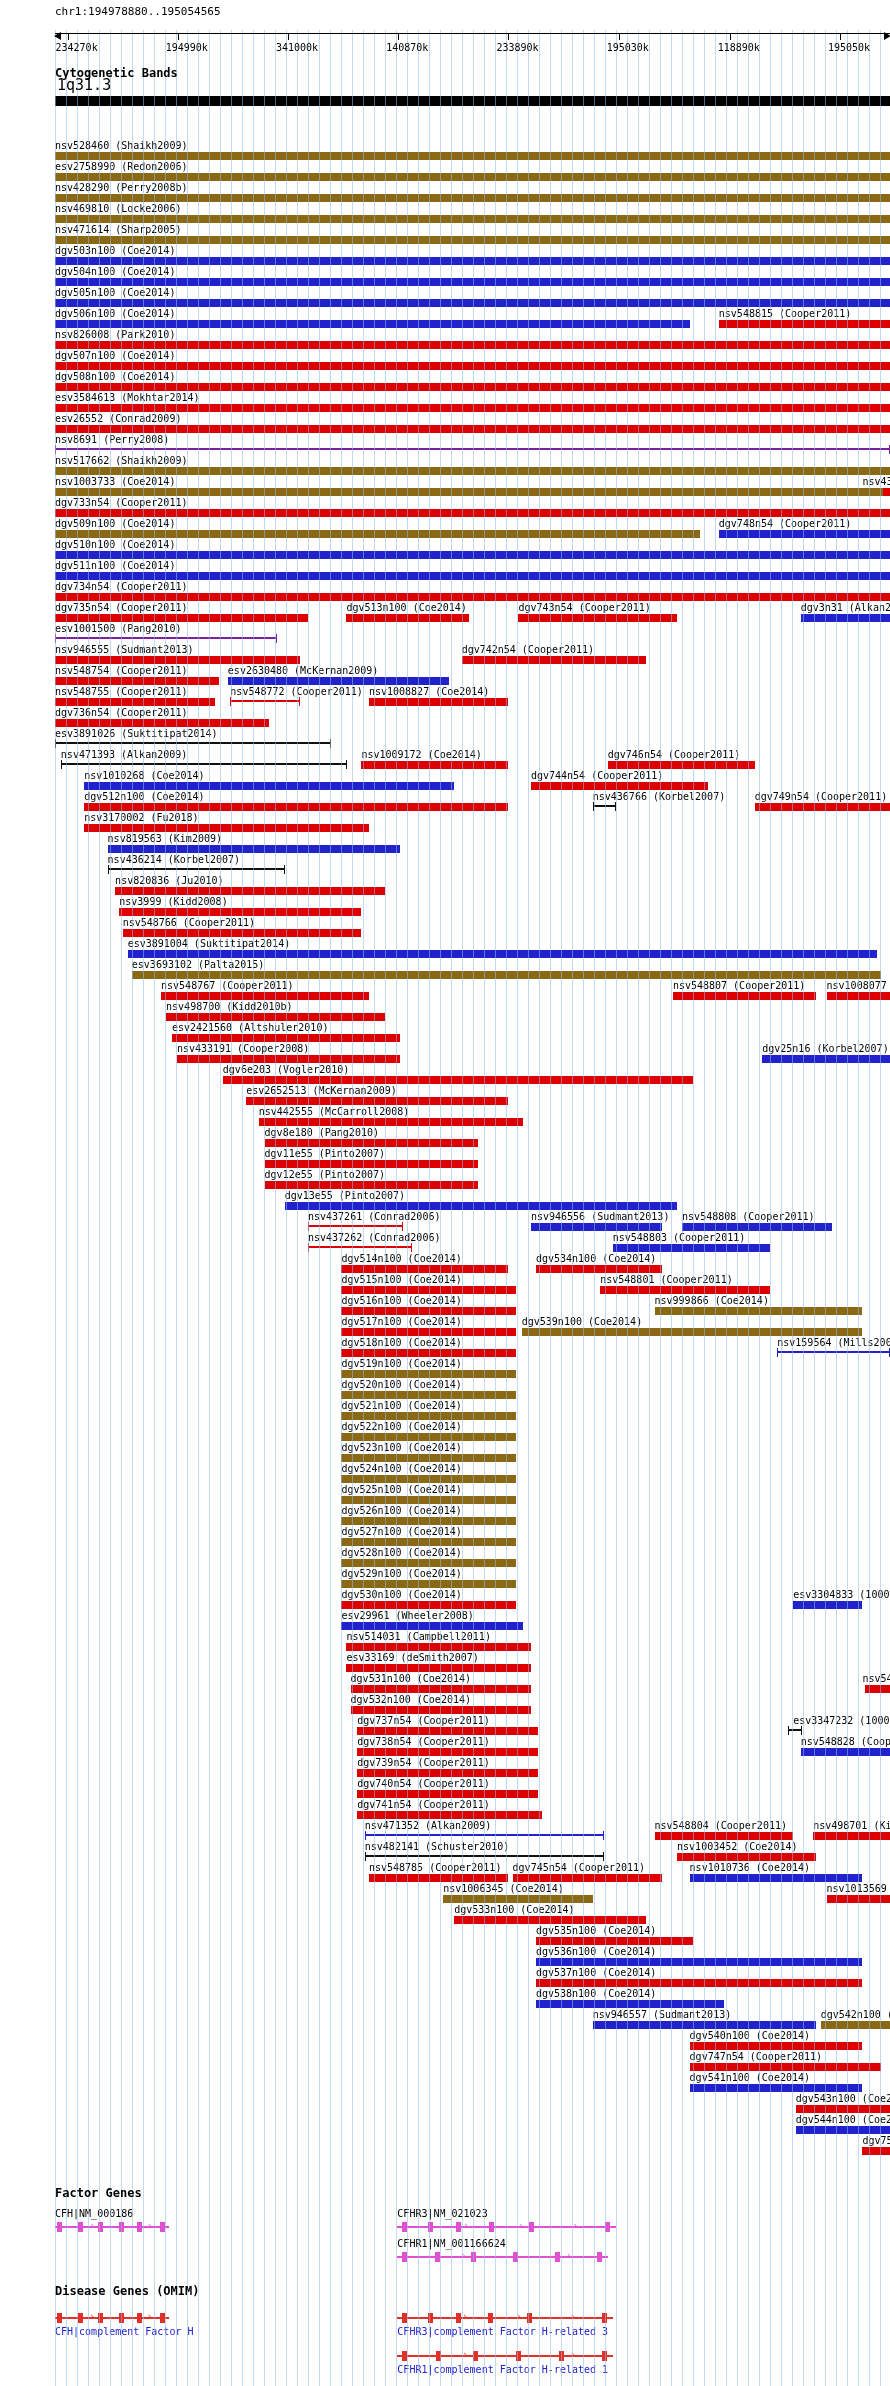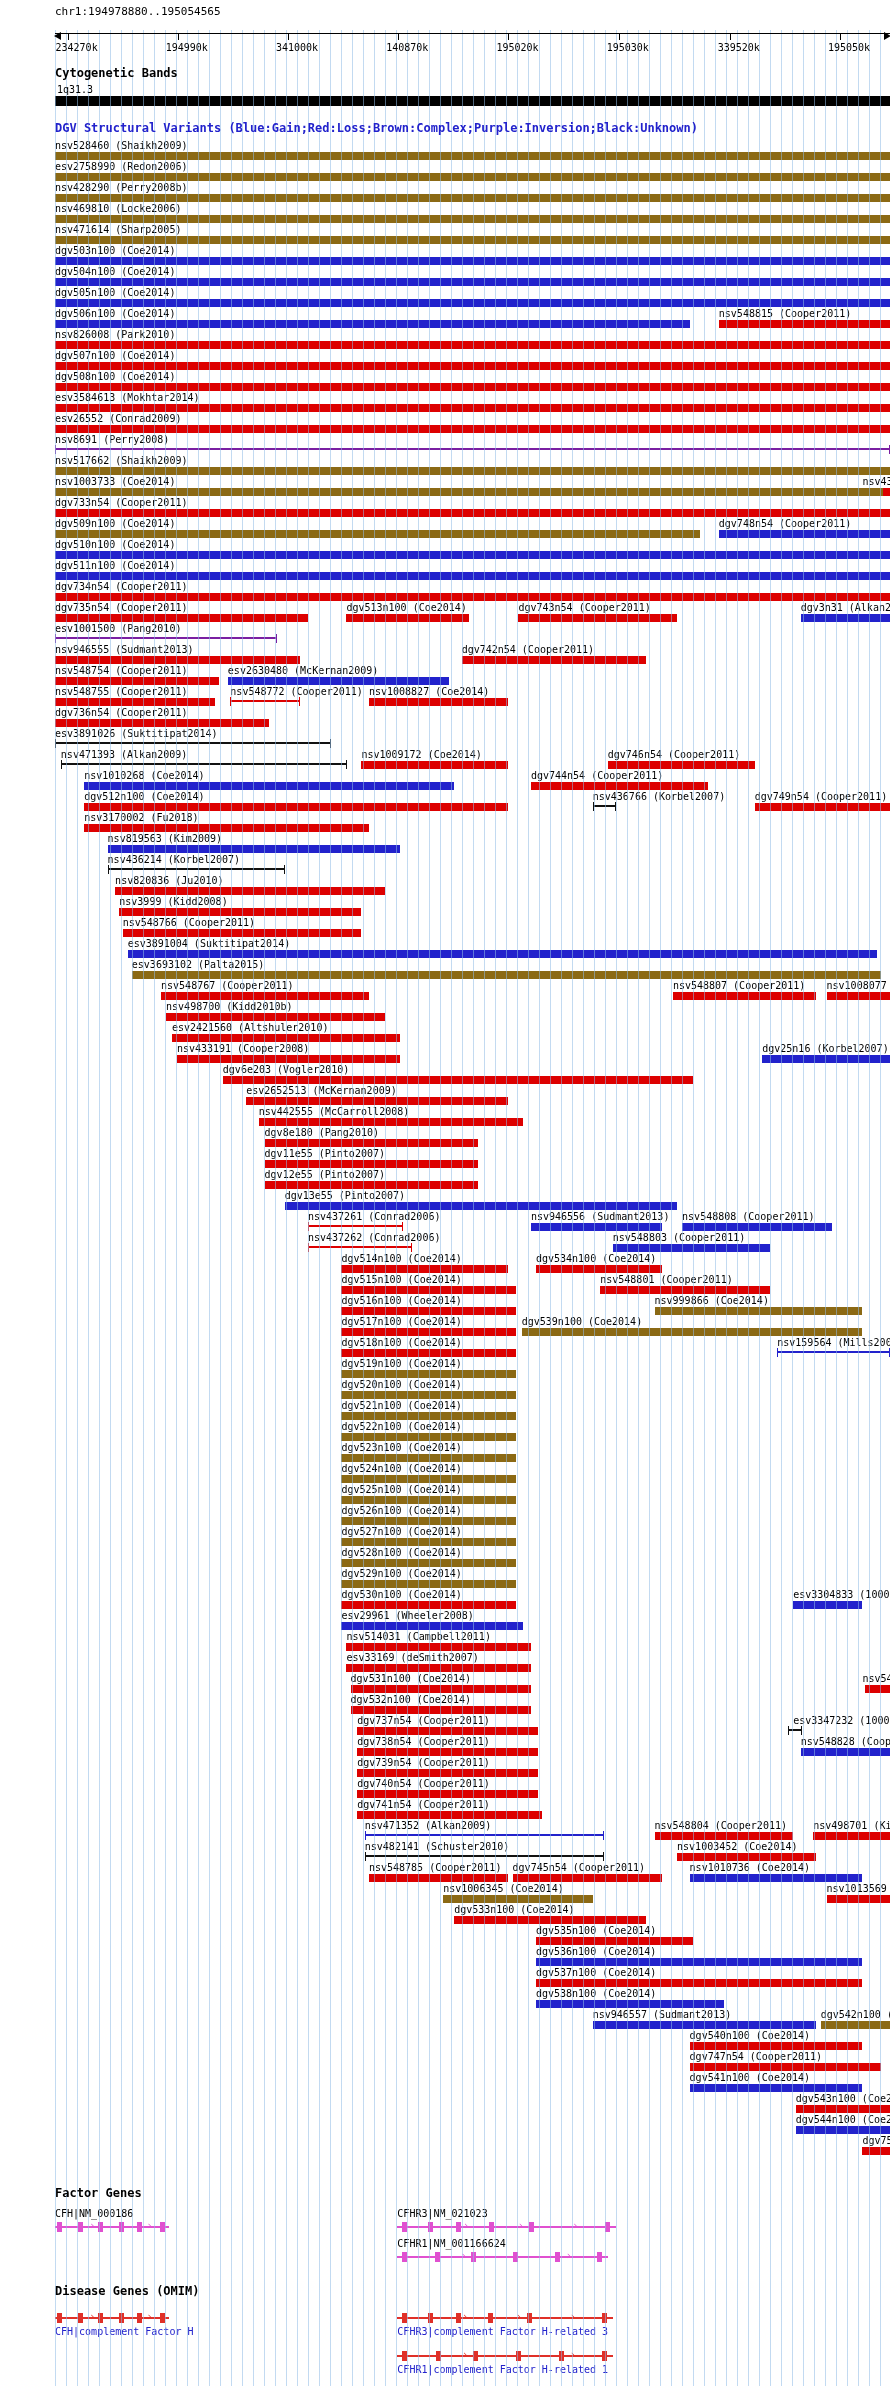--- a/index.html
+++ b/index.html
@@ -15,21 +15,21 @@
   #ruler{left:55px;top:30px;width:835px;height:26px;z-index:4}
   #ruler .rline{position:absolute;left:0;right:0;top:3px;height:1px;background:#000}
   .rarrow{position:absolute;top:-1px;width:0;height:0;border-top:4px solid transparent;border-bottom:4px solid transparent}
   .rarrow.left{left:-1px;border-right:7px solid #000}
   .rarrow.right{right:-1px;border-left:7px solid #000}
   .rtick{position:absolute;top:3px;width:1px;height:7px;background:#000}
   .rtlabel{position:absolute;top:12px;font-size:10px;color:#000;white-space:nowrap;transform:translateX(-12px)}
   
   .section-heading{position:absolute;font-size:12px;font-weight:bold;color:#000;z-index:4;white-space:nowrap}
   #dgv-heading{color:#2222cc}
-  #cyto-band-label{left:57px;top:84px;font-size:10px;color:#000;z-index:4}
+  #cyto-band-label{left:57px;top:76px;font-size:15px;color:#000;z-index:4}
   #cyto-bar{left:55px;top:96px;width:835px;height:10px;background:#000;z-index:1}
   
   #dgv-rows{left:55px;top:140px;width:835px;height:2016px;z-index:2;overflow:hidden}
   .vrow{position:relative;height:21px}
   .vlabel{position:absolute;top:0;font-size:10px;line-height:11px;color:#000;white-space:nowrap;z-index:4}
   .vbar{position:absolute;top:12px;height:8px;z-index:1}
   .vbar.line{top:14px;height:3px;background:none !important;border-top:2px solid currentColor}
   .vbar.line::before,.vbar.line::after{content:"";position:absolute;top:-5px;width:1px;height:9px;background:currentColor}
   .vbar.line::before{left:0}
   .vbar.line::after{right:0}
@@ -56,36 +56,35 @@
     </div>
   <div class="rtick" style="left: 1.5%;"></div>
       <div class="rtlabel" style="left: 1.5%;">234270k</div>
       <div class="rtick" style="left: 14.7%;"></div>
       <div class="rtlabel" style="left: 14.7%;">194990k</div>
       <div class="rtick" style="left: 27.9%;"></div>
       <div class="rtlabel" style="left: 27.9%;">341000k</div>
       <div class="rtick" style="left: 41.1%;"></div>
       <div class="rtlabel" style="left: 41.1%;">140870k</div>
       <div class="rtick" style="left: 54.3%;"></div>
-      <div class="rtlabel" style="left: 54.3%;">195020k</div>
+      <div class="rtlabel" style="left: 54.3%;">233890k</div>
       <div class="rtick" style="left: 67.5%;"></div>
       <div class="rtlabel" style="left: 67.5%;">195030k</div>
       <div class="rtick" style="left: 80.8%;"></div>
-      <div class="rtlabel" style="left: 80.8%;">339520k</div>
+      <div class="rtlabel" style="left: 80.8%;">118890k</div>
       <div class="rtick" style="left: 94%;"></div>
       <div class="rtlabel" style="left: 94%;">195050k</div>
     </div>
 
   <div id="grid"></div>
 
   <div id="cyto-heading" class="section-heading" style="left:55px;top:66px">Cytogenetic Bands</div>
   <div id="cyto-band-label" class="abs">1q31.3</div>
   <div id="cyto-bar" class="abs"></div>
 
-  <div id="dgv-heading" class="section-heading" style="left:55px;top:121px">DGV Structural Variants (Blue:Gain;Red:Loss;Brown:Complex;Purple:Inversion;Black:Unknown)</div>
   <div id="dgv-rows" class="abs">
       <div class="vrow">
         <div class="vbar" style="left: 0%; width: 100%; background: rgb(139, 105, 20);"></div>
         <div class="vlabel" style="left: 0%;">nsv528460 (Shaikh2009)</div>
       </div>
       <div class="vrow">
         <div class="vbar" style="left: 0%; width: 100%; background: rgb(139, 105, 20);"></div>
         <div class="vlabel" style="left: 0%;">esv2758990 (Redon2006)</div>
       </div>
       <div class="vrow">

